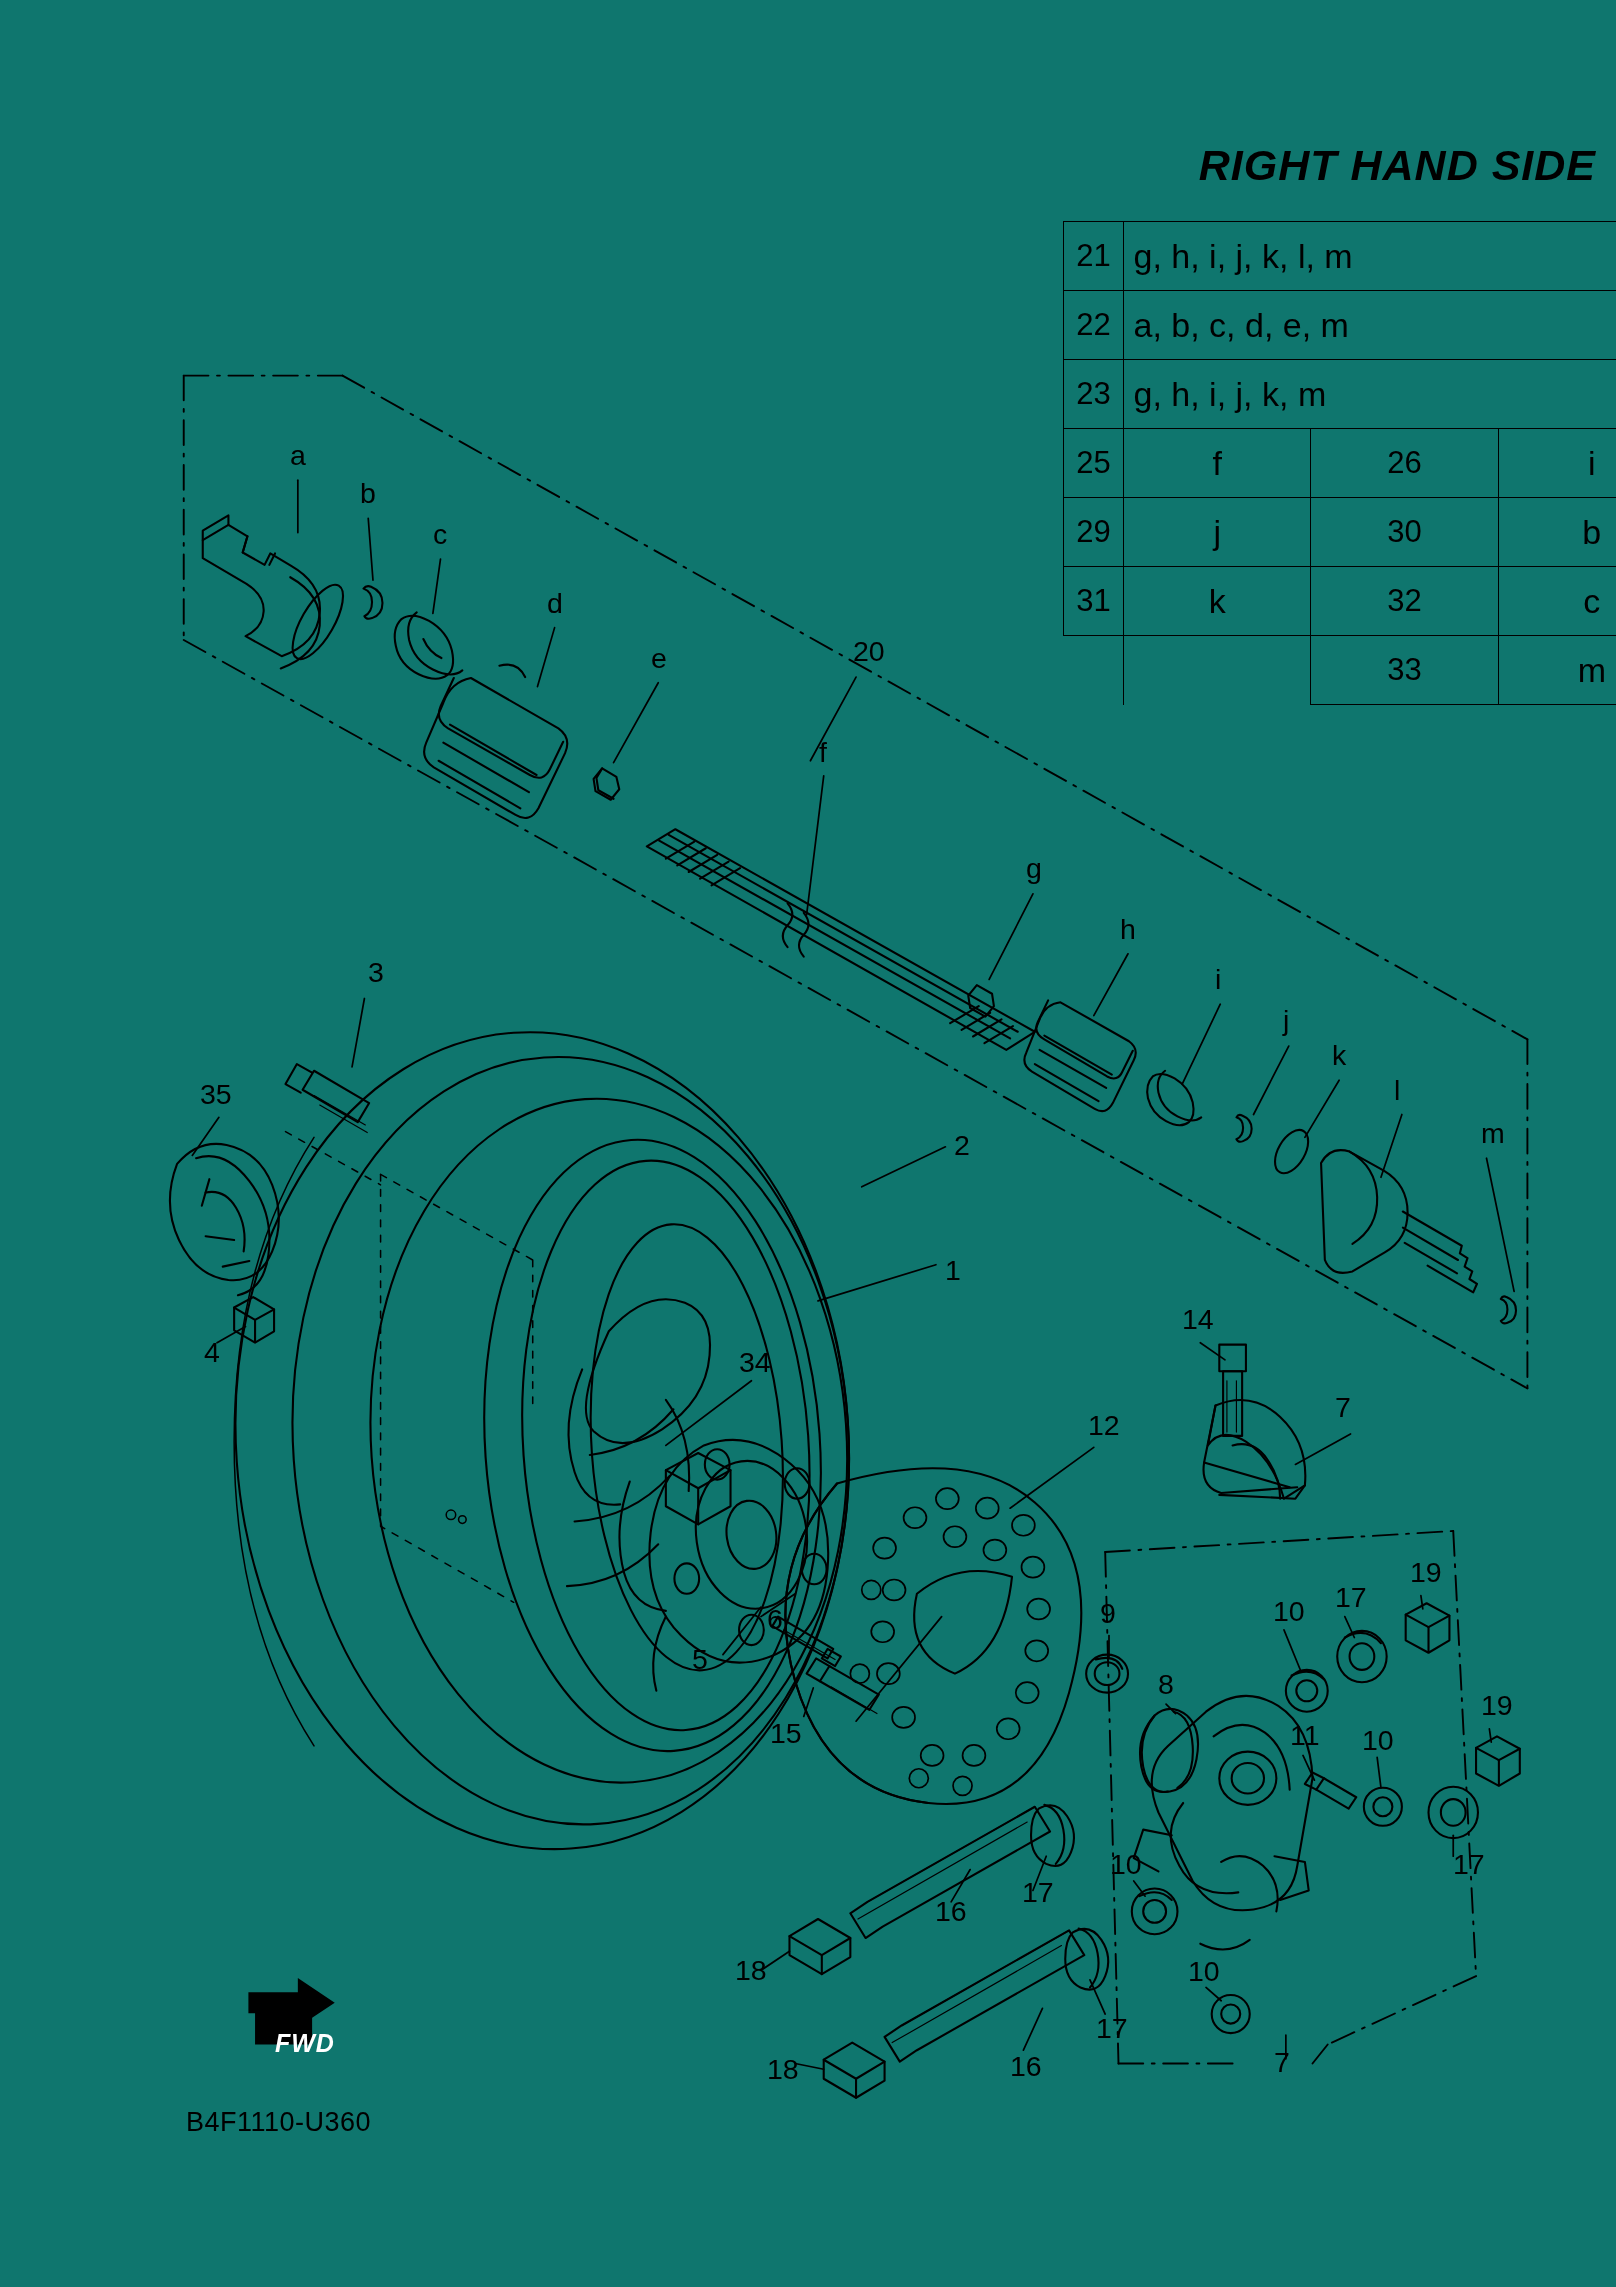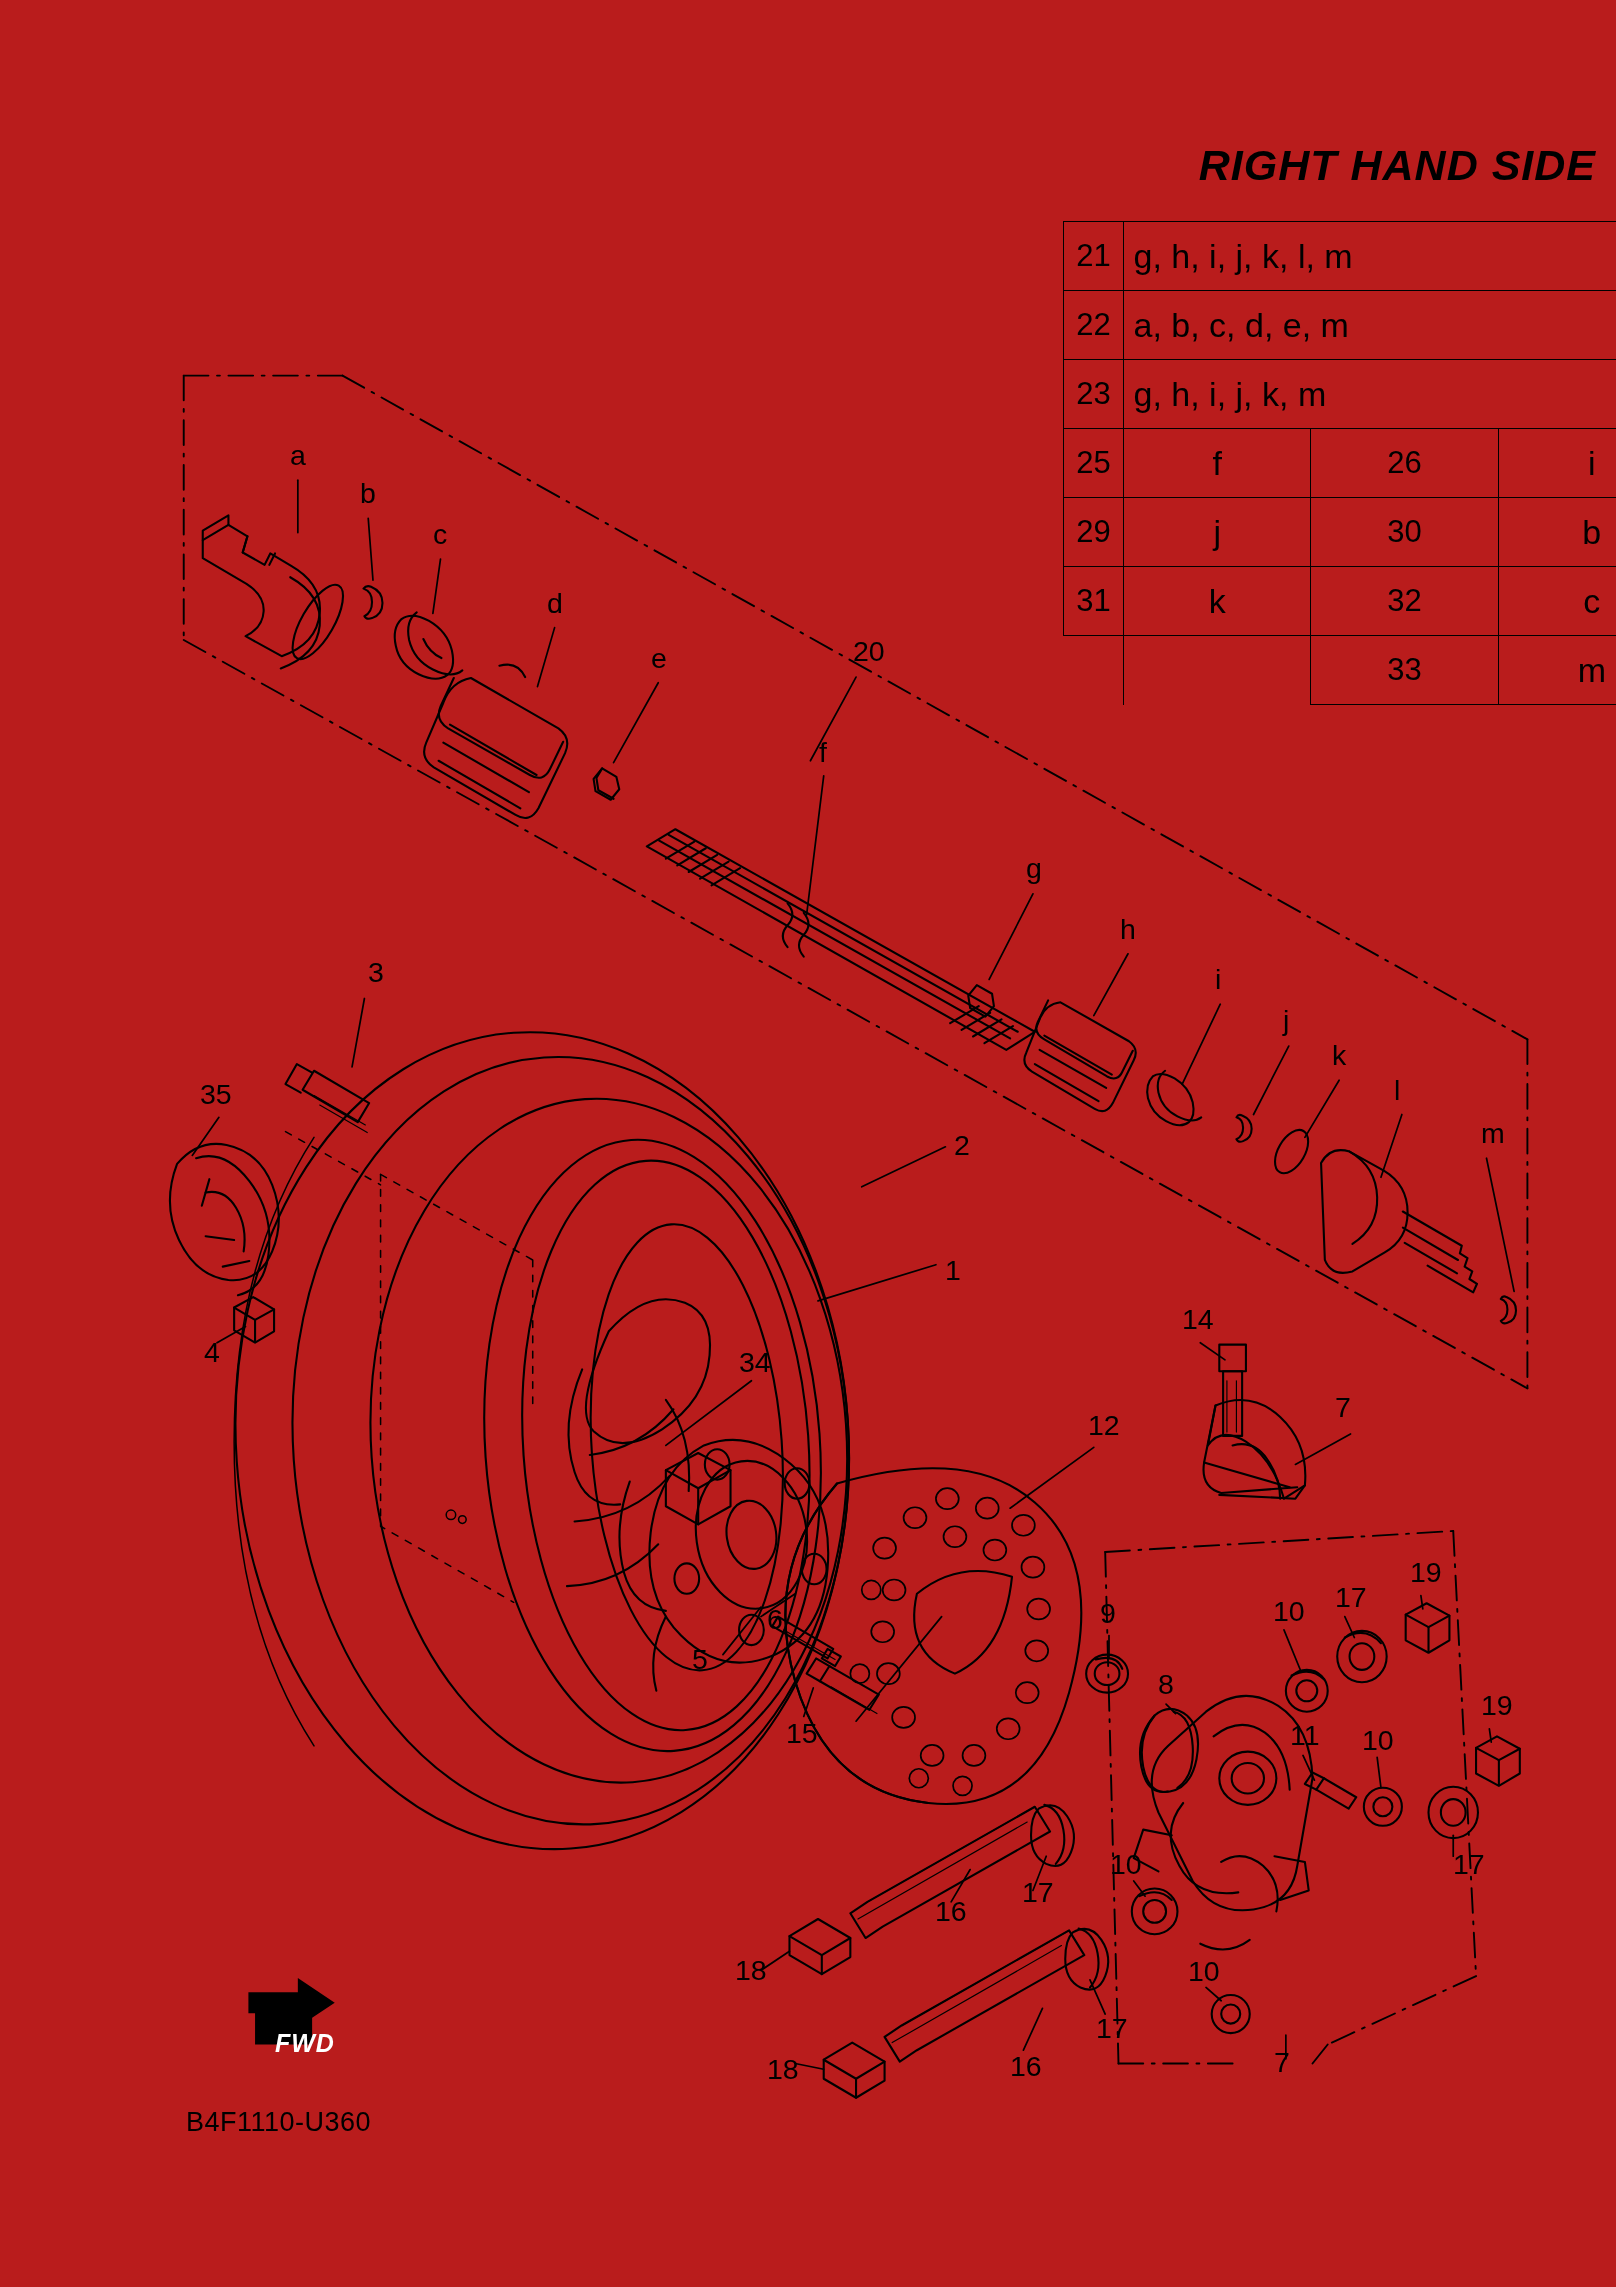--- a/index.html
+++ b/index.html
@@ -8,21 +8,21 @@
     background: #ffffff;
   }
   body {
     font-family: "Liberation Sans", sans-serif;
     color: #000000;
   }
   #page {
     position: relative;
     width: 1617px;
     height: 2287px;
-    background: #b91c1c;
+    background: #0f766e;
     overflow: hidden;
   }
   svg.layer {
     position: absolute;
     left: 0;
     top: 0;
     width: 1617px;
     height: 2287px;
   }
   
@@ -568,21 +568,21 @@
   <div class="lbl" style="left:1158px; top:1670px;">8</div>
   <div class="lbl" style="left:1100px; top:1599px;">9</div>
   <div class="lbl" style="left:1273px; top:1597px;">10</div>
   <div class="lbl" style="left:1110px; top:1850px;">10</div>
   <div class="lbl" style="left:1362px; top:1726px;">10</div>
   <div class="lbl" style="left:1188px; top:1957px;">10</div>
   <div class="lbl" style="left:1290px; top:1721px;">11</div>
   <div class="lbl" style="left:1088px; top:1411px;">12</div>
   <div class="lbl" style="left:1335px; top:1393px;">7</div>
   <div class="lbl" style="left:1182px; top:1305px;">14</div>
-  <div class="lbl" style="left:786px;  top:1719px;">15</div>
+  <div class="lbl" style="left:770px;  top:1719px;">15</div>
   <div class="lbl" style="left:935px;  top:1897px;">16</div>
   <div class="lbl" style="left:1010px; top:2052px;">16</div>
   <div class="lbl" style="left:1022px; top:1878px;">17</div>
   <div class="lbl" style="left:1096px; top:2014px;">17</div>
   <div class="lbl" style="left:1335px; top:1583px;">17</div>
   <div class="lbl" style="left:1453px; top:1850px;">17</div>
   <div class="lbl" style="left:735px;  top:1956px;">18</div>
   <div class="lbl" style="left:767px;  top:2055px;">18</div>
   <div class="lbl" style="left:1410px; top:1558px;">19</div>
   <div class="lbl" style="left:1481px; top:1691px;">19</div>

